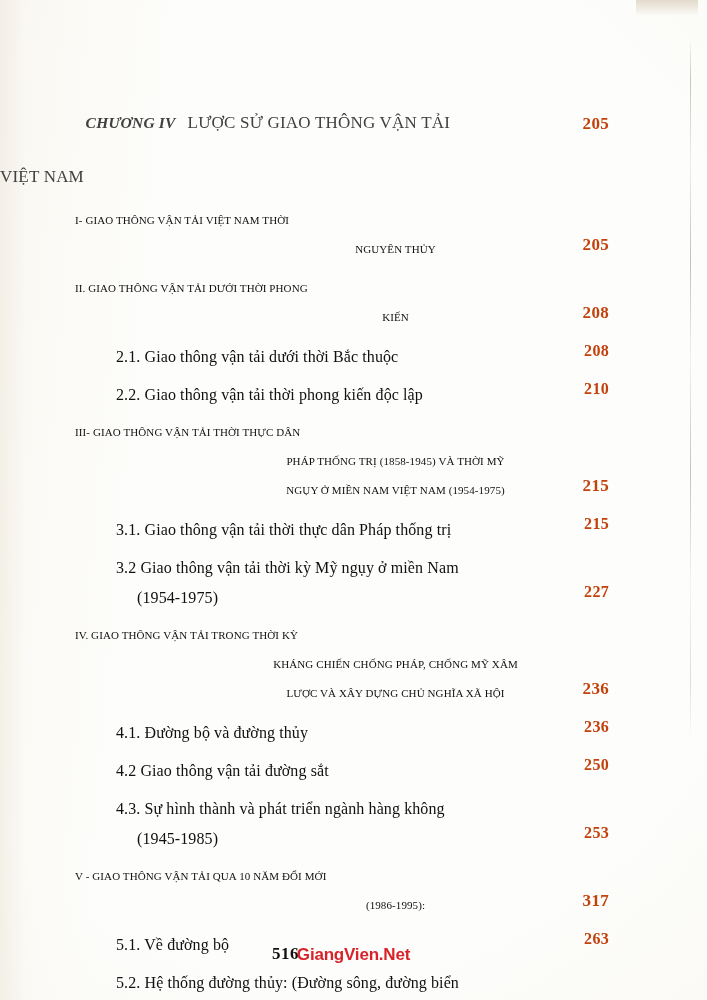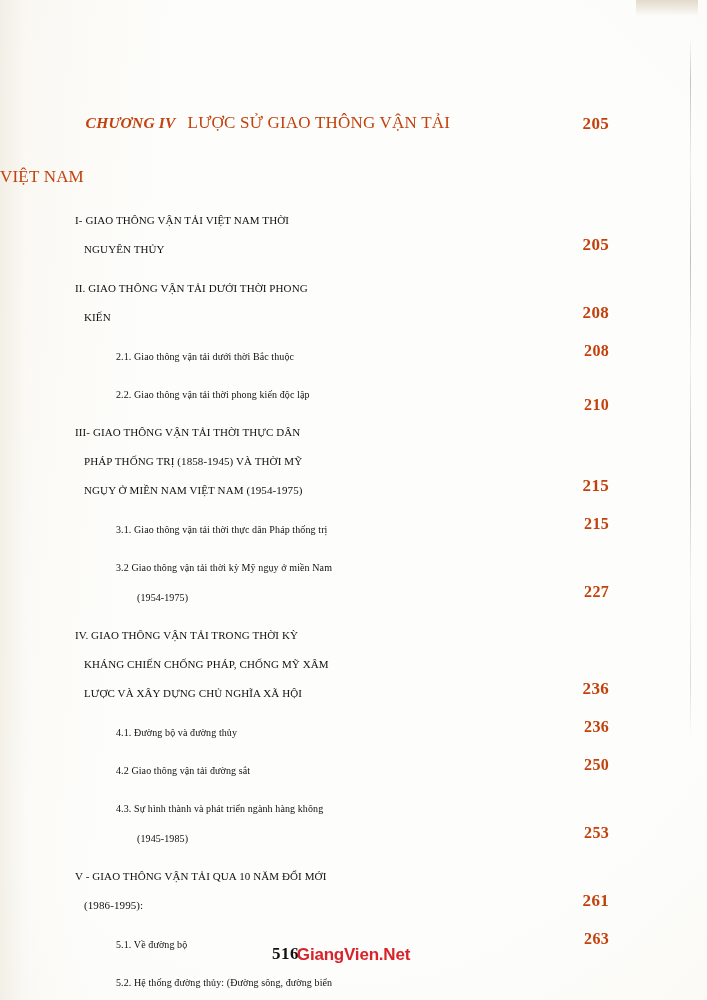--- a/index.html
+++ b/index.html
@@ -97,21 +97,21 @@
     color: #c2410c;
   }
 
   
   .chapter {
     margin-bottom: 14px;
   }
   .chapter .line {
     font-size: 17px;
     letter-spacing: 0.2px;
-    color: #c2410c;
+    color: #404040;
   }
   .chapter-label {
     font-style: italic;
     font-weight: bold;
     font-size: 15.5px;
     letter-spacing: 0.2px;
   }
   .chapter-line1 {
     padding-left: 50px;
     line-height: 26px;
@@ -126,28 +126,29 @@
     margin-bottom: 10px;
   }
   .lvl1 .line {
     font-size: 11px;
     letter-spacing: 0.1px;
     line-height: 29px;
     padding-left: 75px;
   }
   .lvl1 .line.cont {
     padding-left: 84px;
+    text-align: center;
   }
 
   
   .lvl2 {
     margin-bottom: 8px;
   }
   .lvl2 .line {
-    font-size: 10px;
+    font-size: 16px;
     letter-spacing: 0.1px;
     line-height: 30px;
     padding-left: 116px;
   }
   .lvl2 .line.cont {
     padding-left: 137px;
   }
   .lvl2 .pageno {
     font-size: 16px;
   }
@@ -214,21 +215,21 @@
           <span class="line">II. GIAO THÔNG VẬN TẢI DƯỚI THỜI PHONG</span>
           <span class="line cont">KIẾN</span>
           <span class="pageno" style="top: 29px;">208</span>
         </div>
         <div class="entry lvl2">
           <span class="line">2.1. Giao thông vận tải dưới thời Bắc thuộc</span>
           <span class="pageno" style="top: 0px;">208</span>
         </div>
         <div class="entry lvl2">
           <span class="line">2.2. Giao thông vận tải thời phong kiến độc lập</span>
-          <span class="pageno" style="top: 16px;">210</span>
+          <span class="pageno" style="top: 0px;">210</span>
         </div>
         <div class="entry lvl1">
           <span class="line">III- GIAO THÔNG VẬN TẢI THỜI THỰC DÂN</span>
           <span class="line cont">PHÁP THỐNG TRỊ (1858-1945) VÀ THỜI MỸ</span>
           <span class="line cont">NGỤY Ở MIỀN NAM VIỆT NAM (1954-1975)</span>
           <span class="pageno" style="top: 58px;">215</span>
         </div>
         <div class="entry lvl2">
           <span class="line">3.1. Giao thông vận tải thời thực dân Pháp thống trị</span>
           <span class="pageno" style="top: 0px;">215</span>
@@ -253,21 +254,21 @@
           <span class="pageno" style="top: 0px;">250</span>
         </div>
         <div class="entry lvl2">
           <span class="line">4.3. Sự hình thành và phát triển ngành hàng không</span>
           <span class="line cont">(1945-1985)</span>
           <span class="pageno" style="top: 30px;">253</span>
         </div>
         <div class="entry lvl1">
           <span class="line">V - GIAO THÔNG VẬN TẢI QUA 10 NĂM ĐỔI MỚI</span>
           <span class="line cont">(1986-1995):</span>
-          <span class="pageno" style="top: 29px;">261</span>
+          <span class="pageno" style="top: 29px;">317</span>
         </div>
         <div class="entry lvl2">
           <span class="line">5.1. Về đường bộ</span>
           <span class="pageno" style="top: 0px;">263</span>
         </div>
         <div class="entry lvl2">
           <span class="line">5.2. Hệ thống đường thủy: (Đường sông, đường biển</span>
           <span class="line cont">và bến cảng)</span>
           <span class="pageno" style="top: 30px;">285</span>
         </div>

